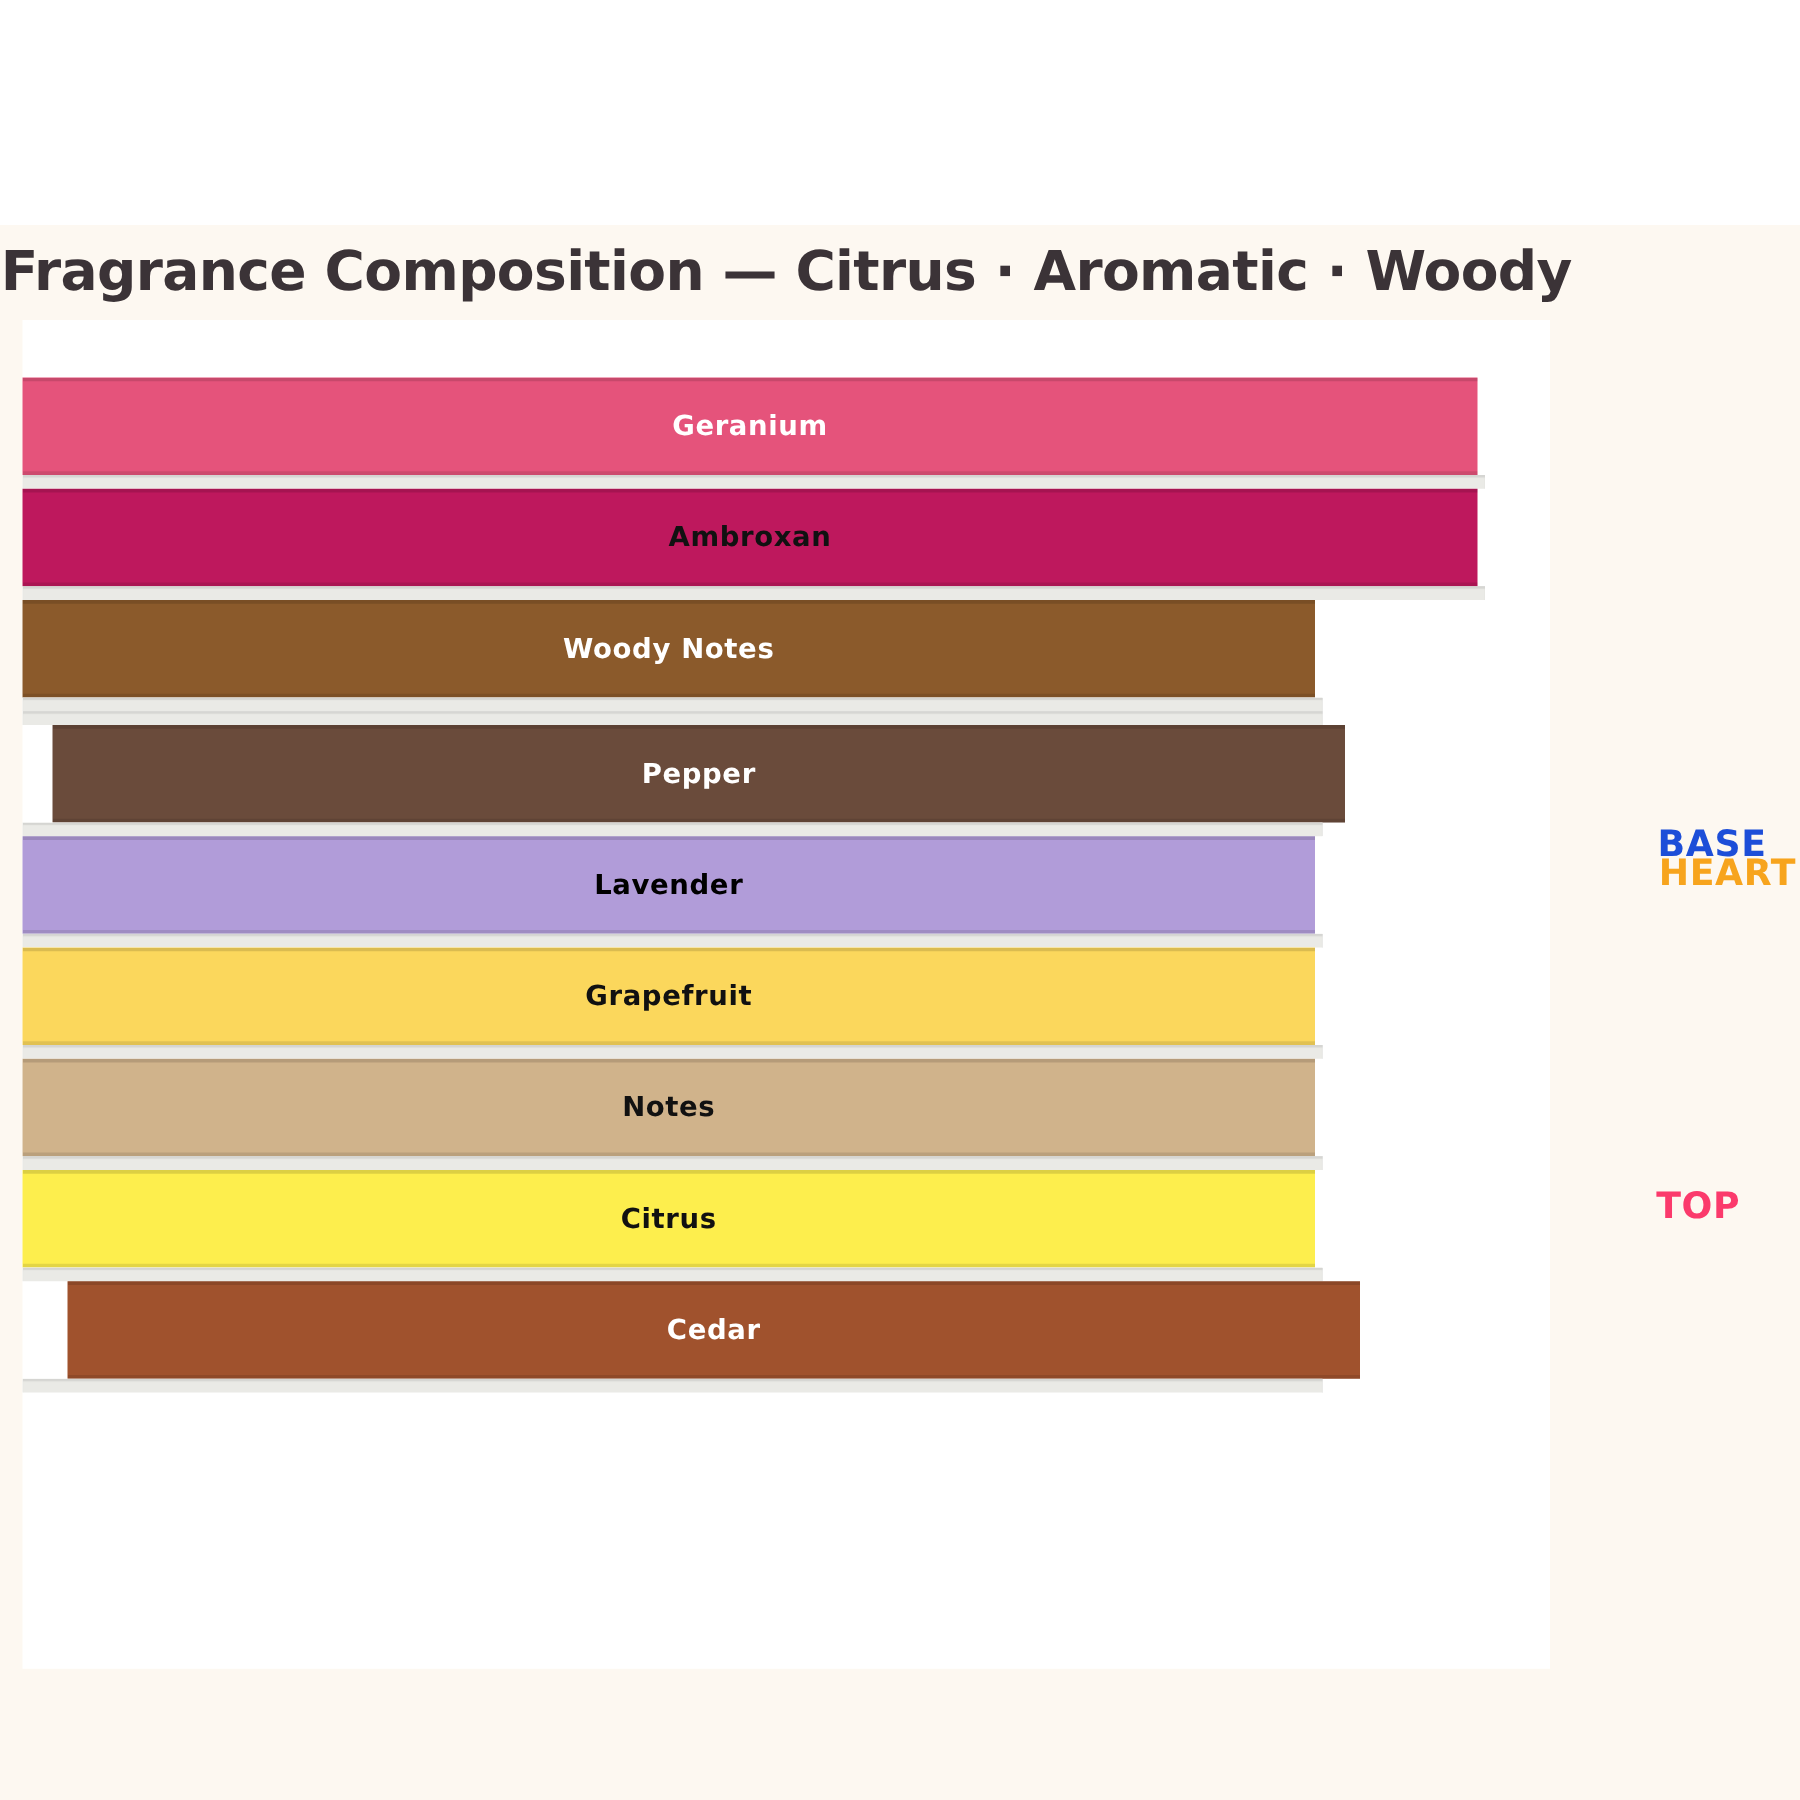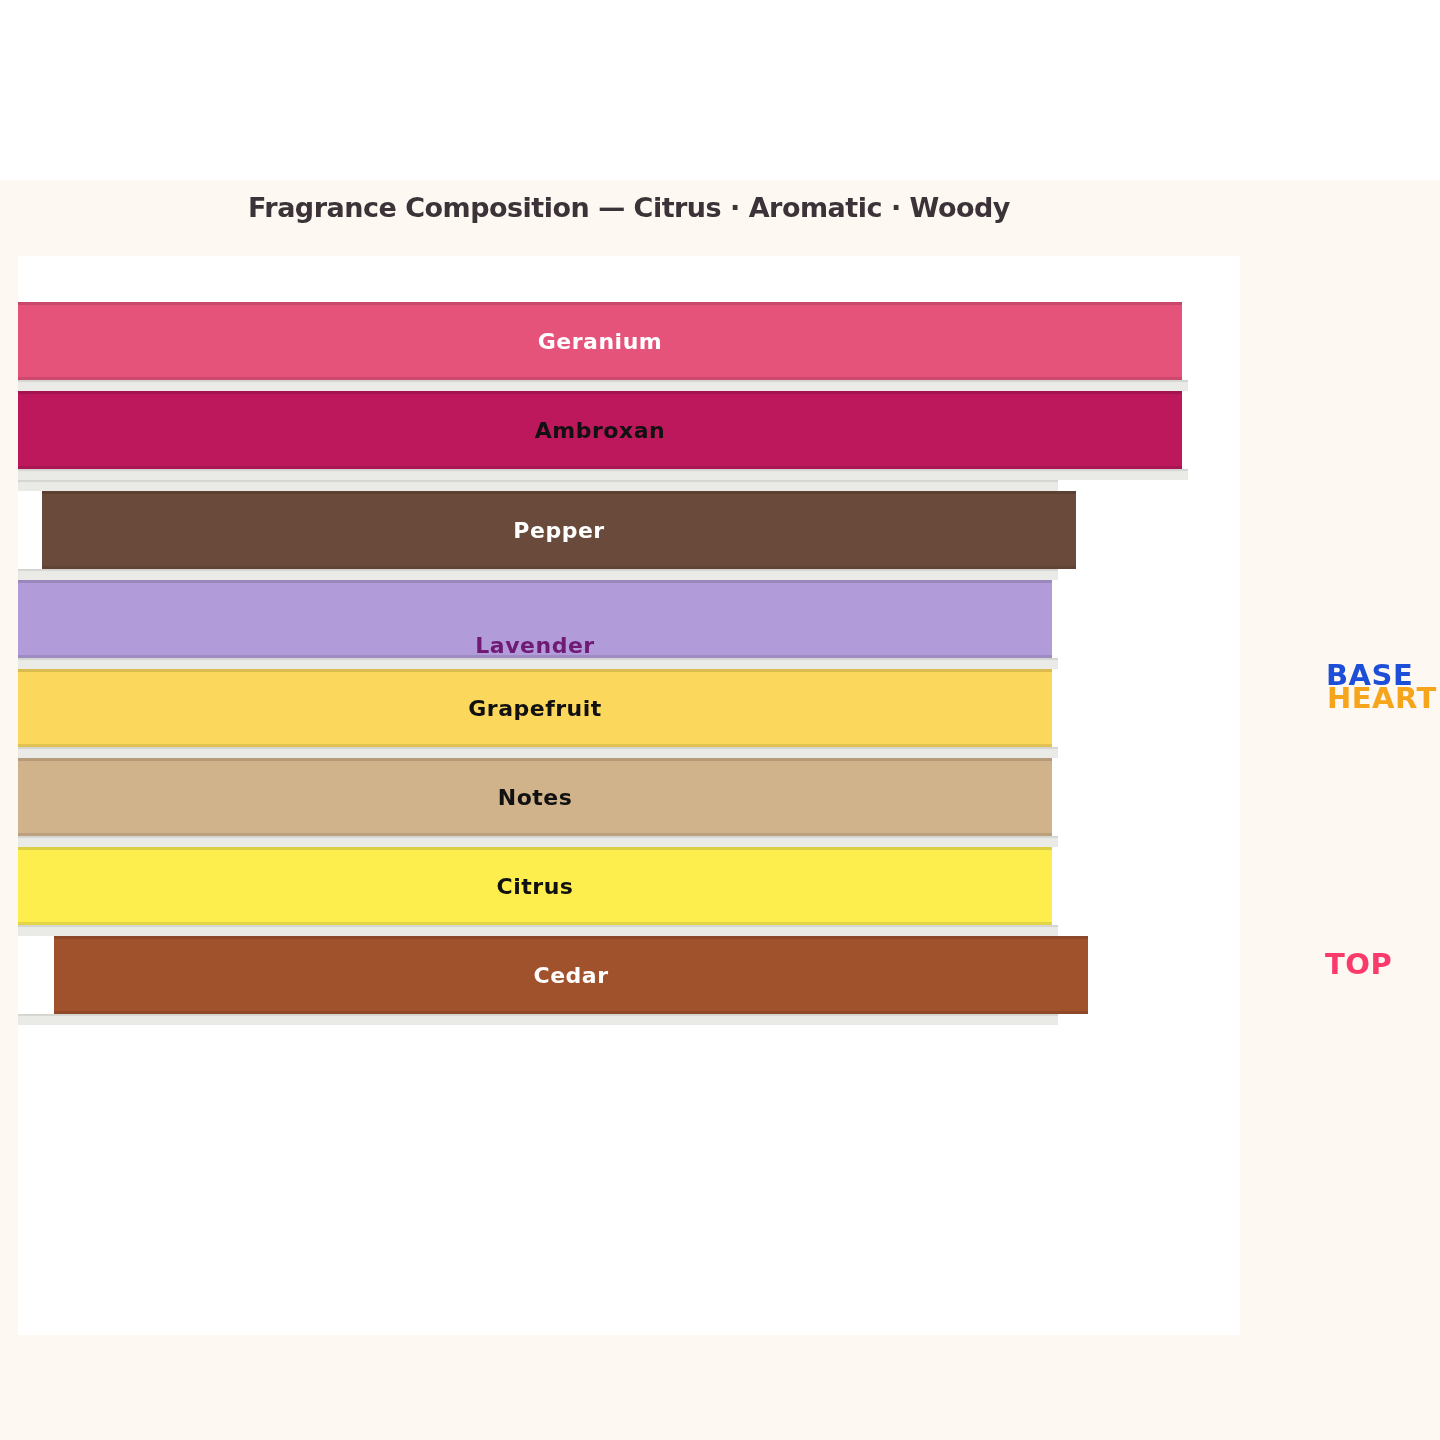--- a/index.html
+++ b/index.html
@@ -18,21 +18,21 @@
     position: absolute;
     left: 0; top: 0;
     width: 1440px; height: 180px;
     background: #FFFFFF;
   }
   .chart-title {
     position: absolute;
     left: 0; top: 192px;
     width: 1258px;
     text-align: center;
-    font-size: 27px;
+    font-size: 44px;
     font-weight: bold;
     letter-spacing: -0.5px;
     color: #3B3337;
     white-space: nowrap;
   }
   .chart-panel {
     position: absolute;
     left: 18px; top: 256px;
     width: 1222px; height: 1079px;
     background: #FFFFFF;
@@ -83,30 +83,36 @@
         </div>
         <div class="strip" style="width: 1170px; background: rgb(234, 234, 230);"></div>
       </div>
       <div class="row">
         <div class="bar" style="width: 1164px; background: #be185d; color: rgb(17, 17, 17);">
           <span>Ambroxan</span>
         </div>
         <div class="strip" style="width: 1170px; background: rgb(234, 234, 230);"></div>
       </div>
       <div class="row">
+        <div class="bar" style="width: 1034px; background: rgb(139, 90, 43); color: rgb(255, 255, 255);">
+          <span>Woody Notes</span>
+        </div>
+        <div class="strip" style="width: 1040px; background: rgb(234, 234, 230);"></div>
+      </div>
+      <div class="row">
         <div class="strip" style="width: 1040px; background: rgb(234, 234, 230);"></div>
       </div>
       <div class="row">
         <div class="bar" style="width: 1034px; background: rgb(106, 75, 59); color: rgb(255, 255, 255); margin-left: 24px;">
           <span>Pepper</span>
         </div>
         <div class="strip" style="width: 1040px; background: rgb(234, 234, 230);"></div>
       </div>
       <div class="row">
-        <div class="bar" style="width: 1034px; background: rgb(177, 156, 217); color: #701a75; align-items: flex-end;">
+        <div class="bar" style="width: 1034px; background: rgb(177, 156, 217); color: #000000;">
           <span>Lavender</span>
         </div>
         <div class="strip" style="width: 1040px; background: rgb(234, 234, 230);"></div>
       </div>
       <div class="row">
         <div class="bar" style="width: 1034px; background: rgb(251, 215, 92); color: rgb(17, 17, 17);">
           <span>Grapefruit</span>
         </div>
         <div class="strip" style="width: 1040px; background: rgb(234, 234, 230);"></div>
       </div>

